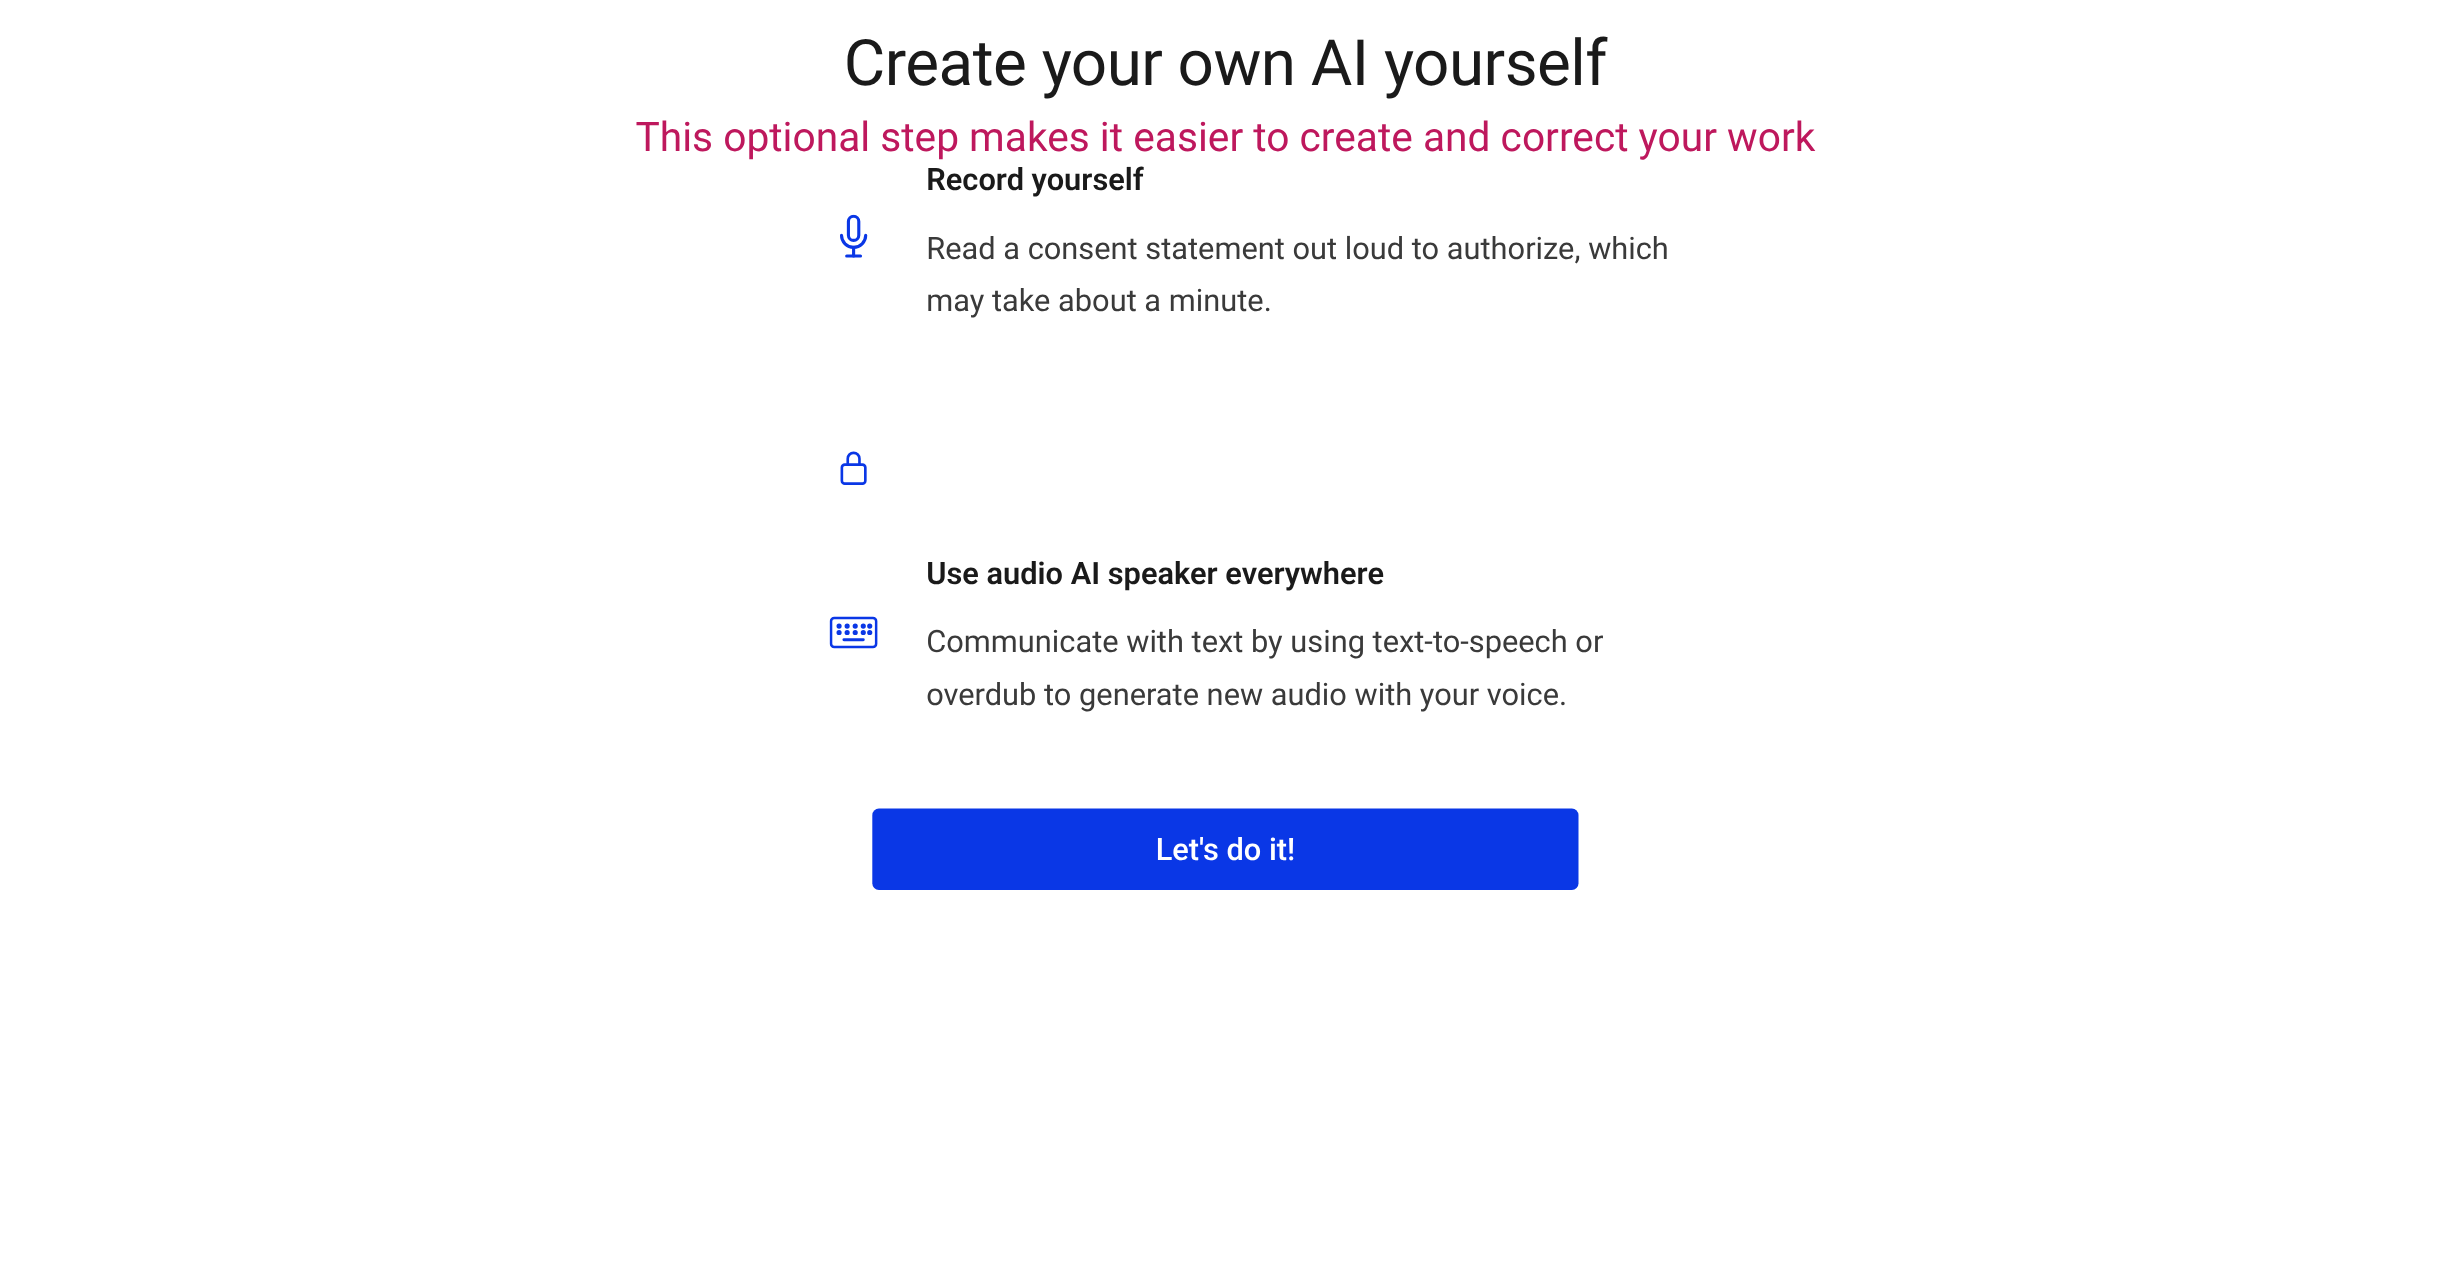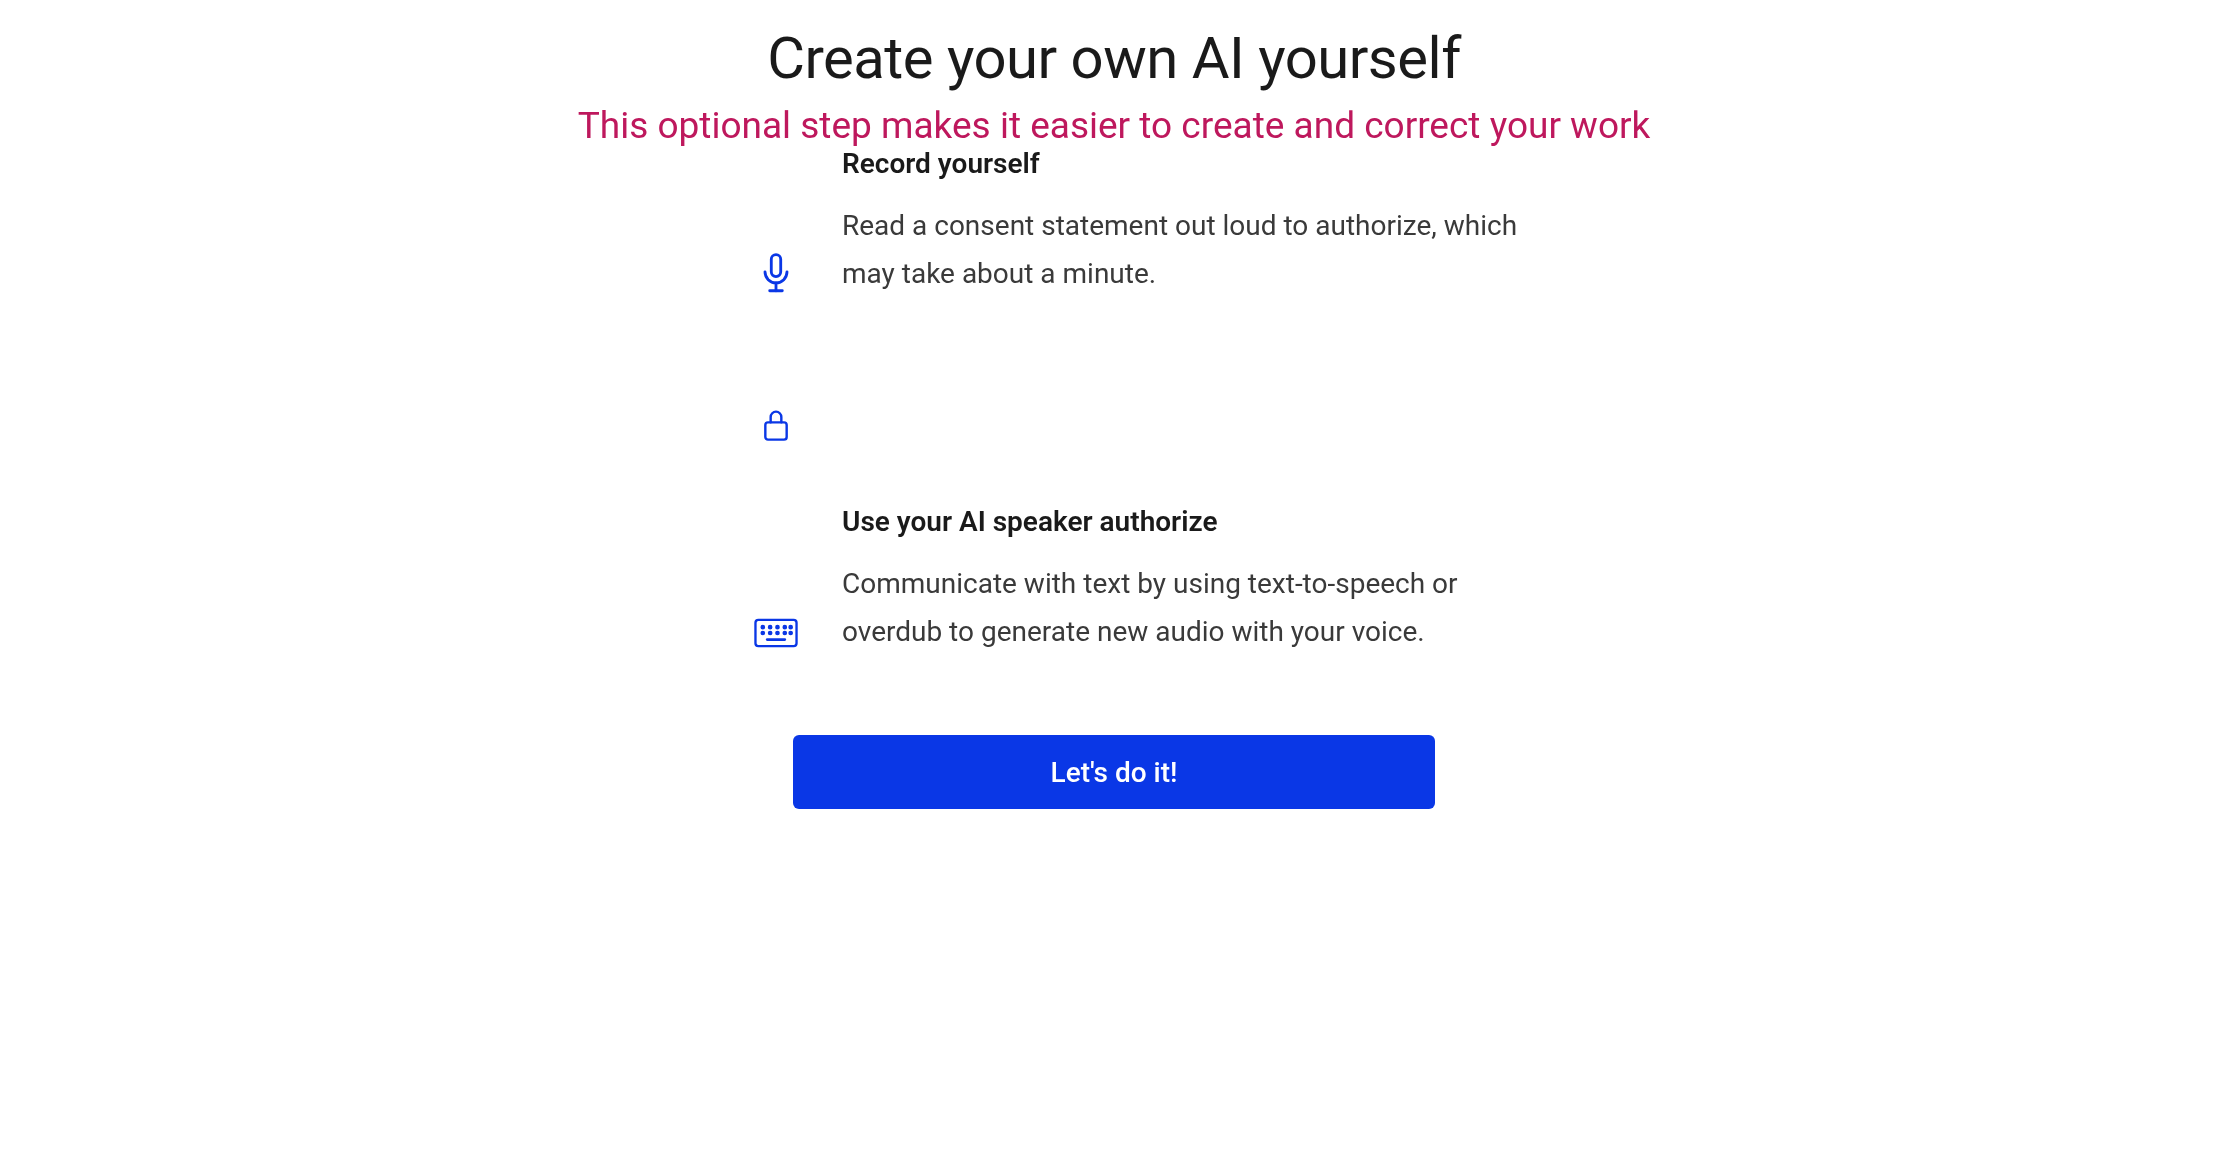--- a/index.html
+++ b/index.html
@@ -31,21 +31,21 @@
     }
     .steps-container {
       display: flex;
       flex-direction: column;
       gap: 58px;
       width: 840px;
       padding-left: 60px;
     }
     .step {
       display: flex;
-      align-items: flex-end;
+      align-items: flex-start;
       gap: 44px;
     }
     .step-icon {
       flex-shrink: 0;
       width: 44px;
       height: 44px;
       display: flex;
       align-items: center;
       justify-content: center;
       margin-top: 48px;
@@ -125,20 +125,20 @@
         <circle cx="25" cy="6" r="0.8" fill="#0a37e6"></circle>
         <circle cx="6" cy="10" r="0.8" fill="#0a37e6"></circle>
         <circle cx="11" cy="10" r="0.8" fill="#0a37e6"></circle>
         <circle cx="16" cy="10" r="0.8" fill="#0a37e6"></circle>
         <circle cx="21" cy="10" r="0.8" fill="#0a37e6"></circle>
         <circle cx="25" cy="10" r="0.8" fill="#0a37e6"></circle>
         <line x1="9" y1="14.5" x2="21" y2="14.5" stroke-width="1.8"></line>
       </svg>
     </div>
     <div class="step-text">
-      <div class="step-title">Use your AI speaker authorize</div>
+      <div class="step-title">Use audio AI speaker everywhere</div>
       <div class="step-description">Communicate with text by using text-to-speech or overdub to generate new audio with your voice.</div>
     </div>
   </div>
 
 </div>
 
 <button class="cta-button">Let's do it!</button>
 
 </body></html>

